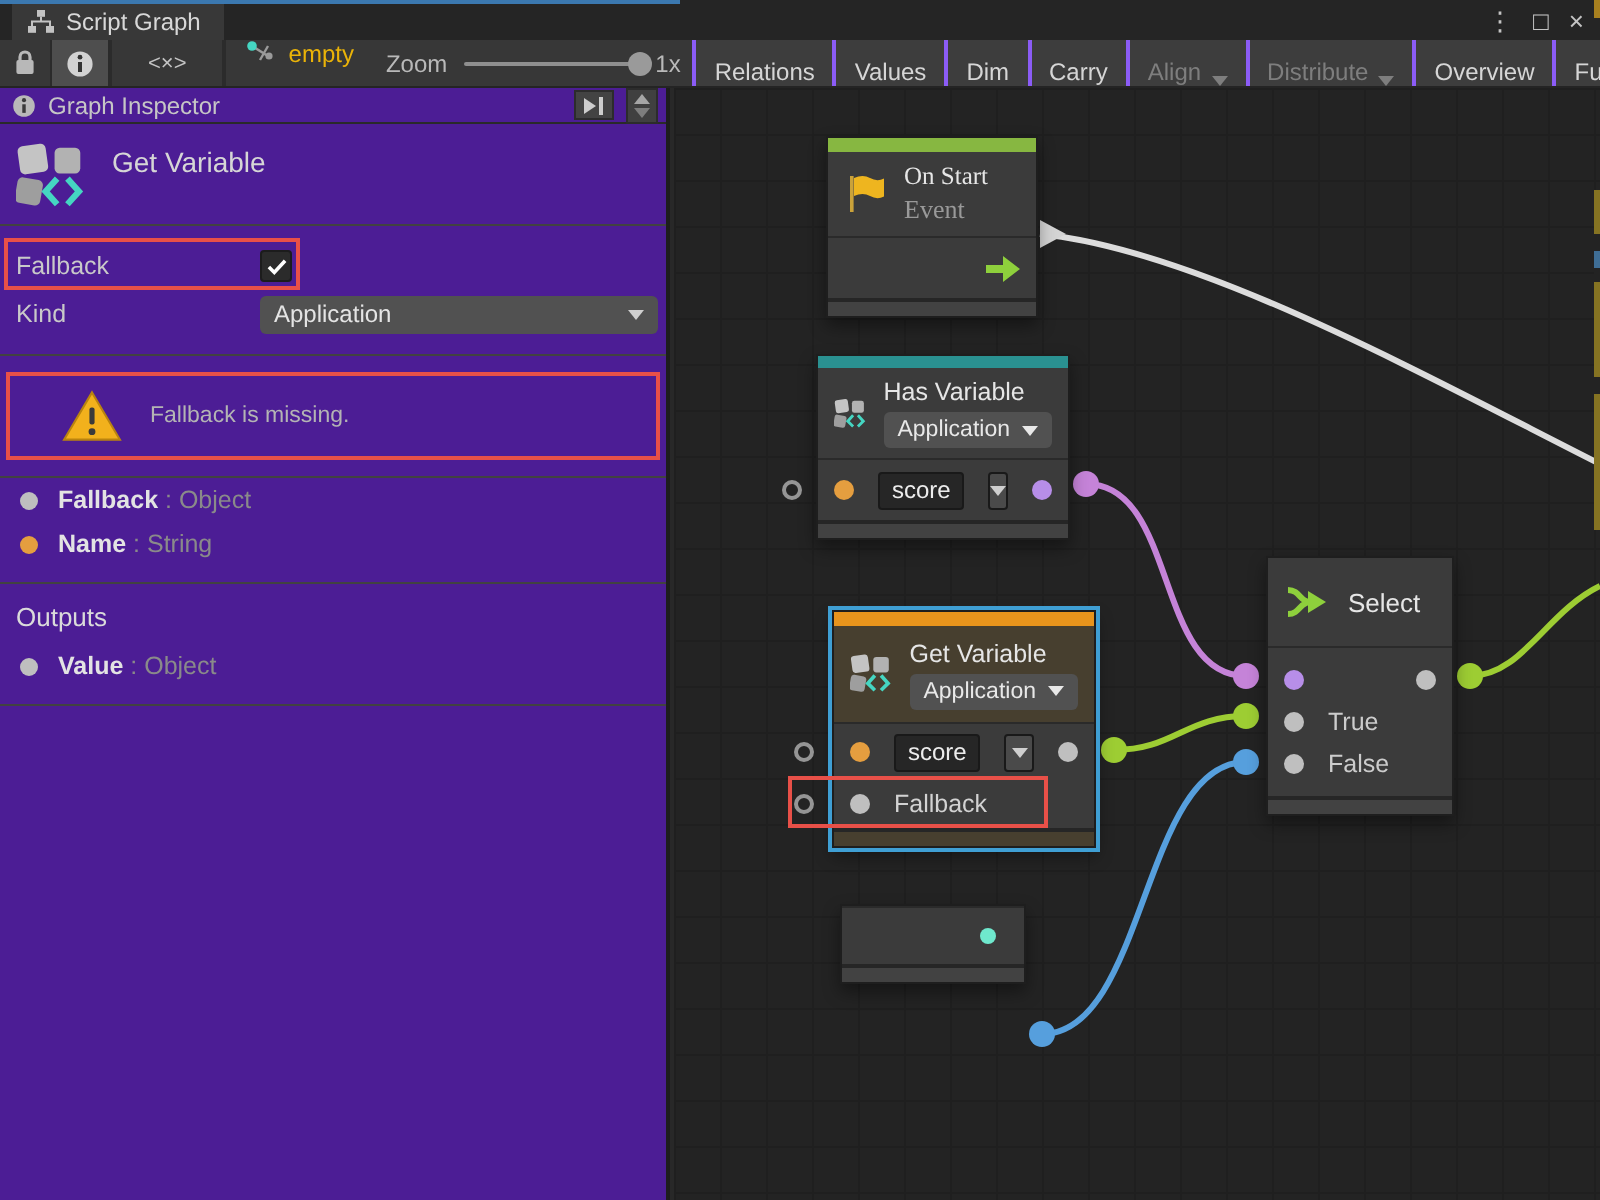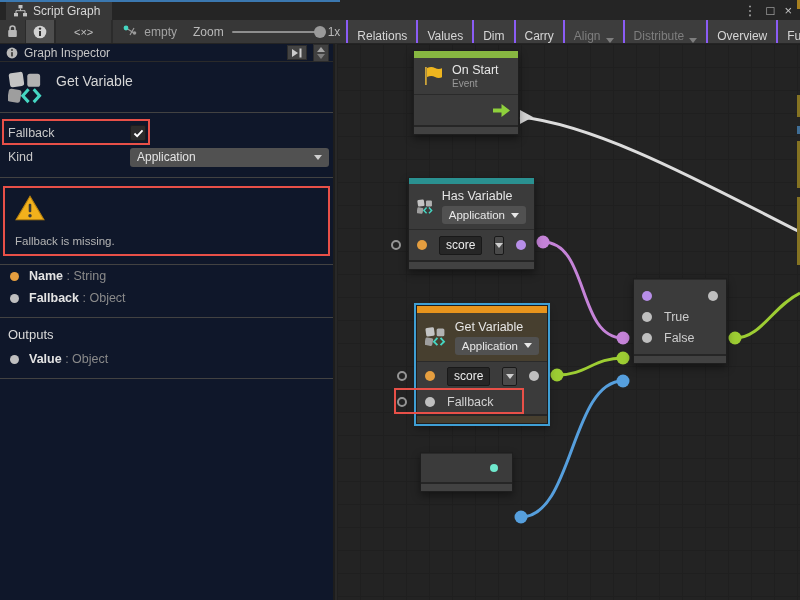--- a/index.html
+++ b/index.html
@@ -21,34 +21,34 @@
   .win-controls span { cursor:default; line-height:1; }
   .edge-sliver { position:absolute; right:0; top:0; width:3px; height:9px; background:#a8801f; }
 
   
   .toolbar { position:absolute; top:20px; left:0; right:0; height:24px; background:#373737;
              border-bottom:1px solid #242424; display:flex; align-items:stretch; font-size:12px; }
   .tb-btn { display:flex; align-items:center; justify-content:center; padding:0 7px;
             border-right:1px solid #2b2b2b; color:#cfcfcf; }
   .tb-btn.active { background:#4e4e4e; }
   .tb-gap { width:8px; border-right:1px solid #2b2b2b; }
-  .tb-mid { display:flex; align-items:center; gap:6px; padding:0 10px; color:#a3a3a3; }
+  .tb-mid { display:flex; gap:6px; padding:0 10px; color:#eab308; }
   .zoom-wrap { display:flex; align-items:center; gap:8px; padding:0 6px; color:#b9b9b9; }
   .zoom-track { position:relative; width:88px; height:2px; background:#8f8f8f; border-radius:1px; }
   .zoom-handle { position:absolute; right:-6px; top:-5px; width:12px; height:12px;
                  border-radius:50%; background:#9a9a9a; }
   .tb-right { margin-left:auto; display:flex; align-items:stretch; }
   .tb-cmd { display:flex; align-items:flex-end; gap:5px; padding:0 9px; background:#3d3d3d;
             border-left:2px solid #8b5cf6; color:#d6d6d6; white-space:nowrap; }
   .tb-cmd.disabled { color:#7e7e7e; }
   .caret-down { width:0; height:0; border-left:4px solid transparent; border-right:4px solid transparent;
                 border-top:5px solid currentColor; display:inline-block; }
 
   
-  .inspector { position:absolute; top:44px; left:0; width:335px; bottom:0; background:#0f172a;
+  .inspector { position:absolute; top:44px; left:0; width:335px; bottom:0; background:#4c1d95;
                border-right:2px solid #1d1d1d; font-size:12.5px; }
   .insp-header { height:18px; display:flex; align-items:center; gap:6px; padding:0 4px 0 6px;
                  border-bottom:1px solid #2a2a2a; color:#c6c6c6; font-size:12px; }
   .insp-header .spacer { flex:1; }
   .mini-btn { display:flex; align-items:center; justify-content:center; width:20px; height:15px;
               background:#434343; border:1px solid #2c2c2c; }
   .scroll-arrows { display:flex; flex-direction:column; gap:2px; width:16px; align-items:center;
                    background:#404040; border:1px solid #2c2c2c; padding:2px 0; }
   .tri-up { width:0; height:0; border-left:4px solid transparent; border-right:4px solid transparent;
             border-bottom:5px solid #a6a6a6; }
@@ -62,22 +62,22 @@
   .prop-row { position:relative; display:flex; align-items:center; height:24px; padding:0 4px 0 8px; }
   .prop-label { width:122px; color:#c9c9c9; }
   .checkbox { width:16px; height:16px; background:#2b2b2b; border:1px solid #1c1c1c; border-radius:2px;
               display:flex; align-items:center; justify-content:center; }
   .red-box { position:absolute; border:2px solid #e85048; pointer-events:none; }
   .dropdown { flex:1; height:19px; background:#515151; border-radius:3px; display:flex;
               align-items:center; padding:0 7px; color:#e4e4e4; font-size:12px; gap:6px; }
   .dropdown .dd-label { flex:1; }
   .dropdown .caret-down { color:#cfcfcf; }
 
-  .warn-wrap { position:relative; margin:8px 3px; border:2px solid #e85048; padding:7px 10px;
-               display:flex; gap:14px;flex-direction:column; }
+  .warn-wrap { position:relative; margin:8px 3px; border:2px solid #e85048; padding:7px 26px;
+               display:flex; align-items:center; gap:14px; }
   .warn-text { color:#b4b4b4; font-size:11.5px; }
 
   .section-title { padding:9px 8px 6px 8px; color:#dadada; font-size:13px; }
   .port-row { display:flex; align-items:center; gap:10px; padding:4px 8px 4px 10px; }
   .pdot { width:9px; height:9px; border-radius:50%; flex:none; }
   .pname { color:#e3e3e3; font-weight:bold; }
   .ptype { color:#8a8a8a; }
   .insp-pad { height:8px; }
 
   
@@ -85,21 +85,21 @@
             background-image:linear-gradient(#1f1f1f 1px, transparent 1px),
                              linear-gradient(90deg,#1f1f1f 1px, transparent 1px);
             background-size:23px 23px; overflow:hidden; }
   .wires { position:absolute; top:0; left:0; }
 
   .node { position:absolute; background:#3b3b3b; border:1px solid #1e1e1e;
           box-shadow:0 4px 8px rgba(0,0,0,.4); font-size:12.5px; color:#e2e2e2; }
   .colorbar { height:7px; }
   .n-head { display:flex; align-items:center; gap:8px; padding:5px 8px; }
   .n-title { font-size:12.5px; color:#e6e6e6; }
-  .n-sub { font-size:10px; color:#999; margin-top:1px; }
+  .n-sub { font-size:13px; color:#999; margin-top:1px; }
   .n-foot { height:9px; background:#424242; border-top:2px solid #262626; }
   .n-body { border-top:1px solid #2a2a2a; }
   .n-row { position:relative; display:flex; align-items:center; gap:12px; padding:0 8px; }
   .dot { width:10px; height:10px; border-radius:50%; flex:none; }
   .dot-orange { background:#e59e3f; } .dot-gray { background:#bfbfbf; }
   .dot-purple { background:#b78ee8; } .dot-mint { background:#6fe8cd; }
   .ring { position:absolute; left:-18px; width:10px; height:10px; border-radius:50%;
           border:2px solid #959595; background:transparent; }
   .value-field { height:19px; background:#262626; border:1px solid #191919; border-radius:2px;
                  color:#ececec; font-size:12px; padding:1px 6px; display:flex; align-items:center; }
@@ -260,28 +260,28 @@
     <svg width="30" height="26" viewBox="0 0 28 24">
       <path d="M14 1 L27 23 L1 23 Z" fill="#f2b11c" stroke="#b9830f" stroke-width="1"></path>
       <rect x="12.8" y="8" width="2.4" height="8" rx="1" fill="#3a3a3a"></rect>
       <circle cx="14" cy="19.3" r="1.6" fill="#3a3a3a"></circle>
     </svg>
     <span class="warn-text">Fallback is missing.</span>
   </div>
   <div class="hr"></div>
 
   <div class="port-row">
+    <span class="pdot" style="background:#bfbfbf;"></span>
+    <span><span class="pname">Fallback</span>
+    <span class="ptype">: Object</span></span>
+  </div>
+  <div class="port-row">
     <span class="pdot" style="background:#e59e3f;"></span>
     <span><span class="pname">Name</span>
     <span class="ptype">: String</span></span>
-  </div>
-  <div class="port-row">
-    <span class="pdot" style="background:#bfbfbf;"></span>
-    <span><span class="pname">Fallback</span>
-    <span class="ptype">: Object</span></span>
   </div>
   <div class="insp-pad"></div>
   <div class="hr"></div>
 
   <div class="section-title">Outputs</div>
   <div class="port-row">
     <span class="pdot" style="background:#bfbfbf;"></span>
     <span><span class="pname">Value</span>
     <span class="ptype">: Object</span></span>
   </div>
@@ -301,21 +301,21 @@
     <circle cx="286" cy="294" r="6.5" fill="#c583d8"></circle>
     <circle cx="220" cy="331" r="6.5" fill="#9dcd33"></circle>
     <circle cx="286" cy="314" r="6.5" fill="#9dcd33"></circle>
     <circle cx="398" cy="294" r="6.5" fill="#9dcd33"></circle>
     <circle cx="184" cy="473" r="6.5" fill="#569fdd"></circle>
     <circle cx="286" cy="337" r="6.5" fill="#569fdd"></circle>
   </svg>
 
   <div class="white-tri" style="left:183px; top:66px;"></div>
 
-  <div class="node" style="left:76px; top:6px; width:106px;">
+  <div class="node" style="left:76px; top:24px; width:106px;font-family:Liberation Serif, serif;">
     <div class="colorbar" style="background:#87b741;"></div>
     <div class="n-head">
       <svg width="22" height="22" viewBox="0 0 22 22">
         <rect x="3" y="2" width="1.8" height="18" fill="#caa23a"></rect>
         <path d="M5 3 q4.5 -2 8 0 q3.5 2 7 0.3 v9 q-3.5 1.7 -7 -0.3 q-3.5 -2 -8 0 z" fill="#eeb51f"></path>
       </svg>
       <div>
         <div class="n-title">On Start</div>
         <div class="n-sub">Event</div>
       </div>
@@ -394,20 +394,27 @@
         <span class="ring" style="left:-20px;"></span>
         <span class="dot dot-gray"></span>
         <span style="color:#d2d2d2;">Fallback</span>
         <div class="red-box" style="left:-23px; top:-2px; width:130px; height:26px;"></div>
       </div>
     </div>
     <div class="n-foot" style="background:#473f2f;"></div>
   </div>
 
   <div class="node" style="left:296px; top:234px; width:94px;">
+    <div class="n-head" style="height:44px;">
+      <svg width="24" height="20" viewBox="0 0 22 20">
+        <path d="M1 4 C7 4 7 10 12 10 M1 16 C7 16 7 10 12 10" fill="none" stroke="#8ed03c" stroke-width="3"></path>
+        <polygon points="11,4.5 20,10 11,15.5" fill="#8ed03c"></polygon>
+      </svg>
+      <div class="n-title" style="font-size:13px;">Select</div>
+    </div>
     <div class="n-body" style="padding:5px 0 6px 0;">
       <div class="n-row" style="height:21px;">
         <span class="dot dot-purple"></span>
         <span class="dot dot-gray" style="margin-left:auto;"></span>
       </div>
       <div class="n-row" style="height:21px;">
         <span class="dot dot-gray"></span>
         <span style="color:#cccccc;">True</span>
       </div>
       <div class="n-row" style="height:21px;">

